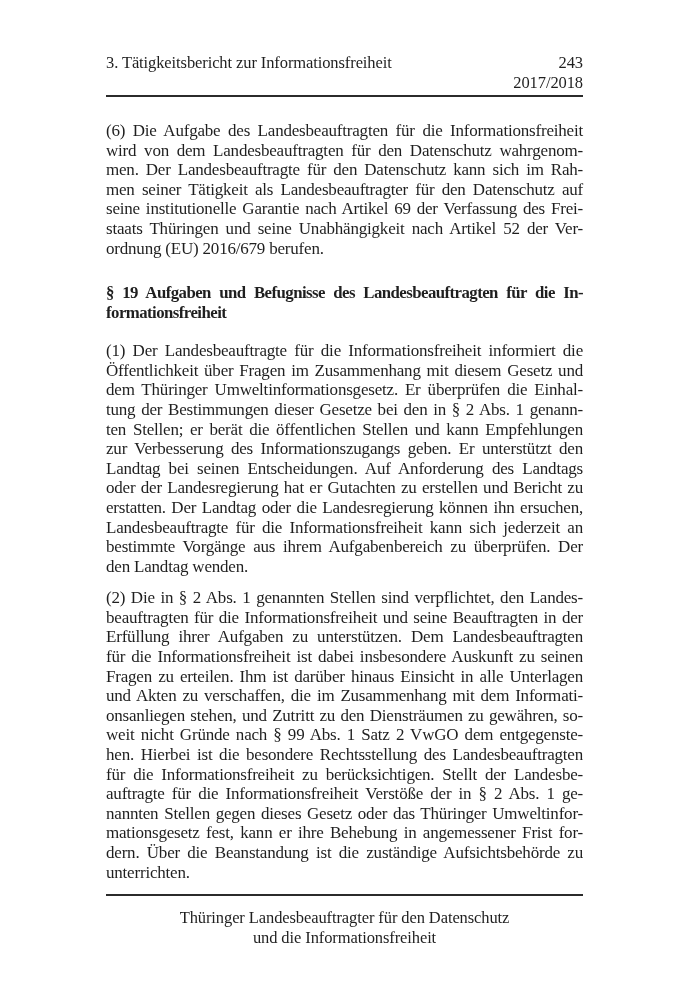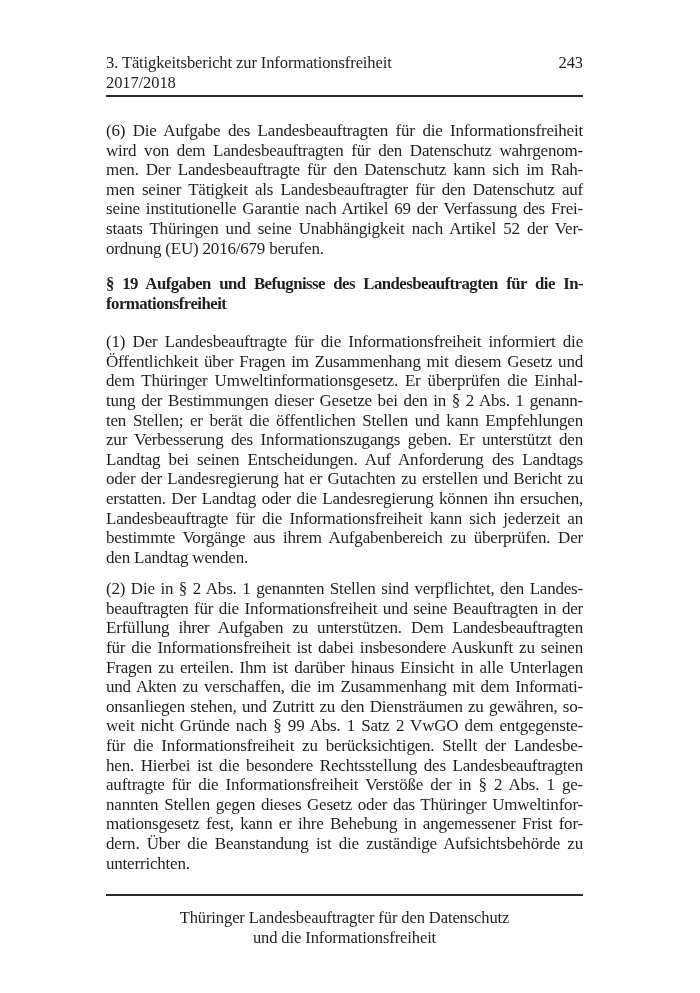--- a/index.html
+++ b/index.html
@@ -18,20 +18,21 @@
   }
   
   .header {
     position: absolute;
     left: 106px;
     top: 53px;
     width: 477px;
     font-size: 16.5px;
     line-height: 20px;
     letter-spacing: -0.1px;
+    text-align: right;
   }
   .header-row {
     display: flex;
     justify-content: space-between;
     align-items: baseline;
   }
   .rule {
     position: absolute;
     left: 106px;
     width: 477px;
@@ -47,21 +48,21 @@
     width: 477px;
   }
   .para {
     margin: 12px 0 0 0;
     font-size: 17px;
     line-height: 19.6px;
     letter-spacing: -0.2px;
   }
   .para-first { margin-top: 24px; }
   .heading {
-    margin: 16px 0 18px 0;
+    margin: 25px 0 18px 0;
     font-size: 16.8px;
     font-weight: bold;
     line-height: 20px;
     letter-spacing: -0.55px;
   }
   .tline {
     text-align: justify;
     text-align-last: justify;
   }
   .tline-last {
@@ -130,22 +131,22 @@
 
     <section class="para">
         <div class="tline">(2) Die in § 2 Abs. 1 genannten Stellen sind verpflichtet, den Landes-</div>
         <div class="tline">beauftragten für die Informationsfreiheit und seine Beauftragten in der</div>
         <div class="tline">Erfüllung ihrer Aufgaben zu unterstützen. Dem Landesbeauftragten</div>
         <div class="tline">für die Informationsfreiheit ist dabei insbesondere Auskunft zu seinen</div>
         <div class="tline">Fragen zu erteilen. Ihm ist darüber hinaus Einsicht in alle Unterlagen</div>
         <div class="tline">und Akten zu verschaffen, die im Zusammenhang mit dem Informati-</div>
         <div class="tline">onsanliegen stehen, und Zutritt zu den Diensträumen zu gewähren, so-</div>
         <div class="tline">weit nicht Gründe nach § 99 Abs. 1 Satz 2 VwGO dem entgegenste-</div>
+        <div class="tline">hen. Hierbei ist die besondere Rechtsstellung des Landesbeauftragten</div>
         <div class="tline">für die Informationsfreiheit zu berücksichtigen. Stellt der Landesbe-</div>
-        <div class="tline">hen. Hierbei ist die besondere Rechtsstellung des Landesbeauftragten</div>
         <div class="tline">auftragte für die Informationsfreiheit Verstöße der in § 2 Abs. 1 ge-</div>
         <div class="tline">nannten Stellen gegen dieses Gesetz oder das Thüringer Umweltinfor-</div>
         <div class="tline">mationsgesetz fest, kann er ihre Behebung in angemessener Frist for-</div>
         <div class="tline">dern. Über die Beanstandung ist die zuständige Aufsichtsbehörde zu</div>
         <div class="tline tline-last">unterrichten.</div>
       </section>
   </main>
 
   <footer class="footer">
     <div>Thüringer Landesbeauftragter für den Datenschutz</div>

